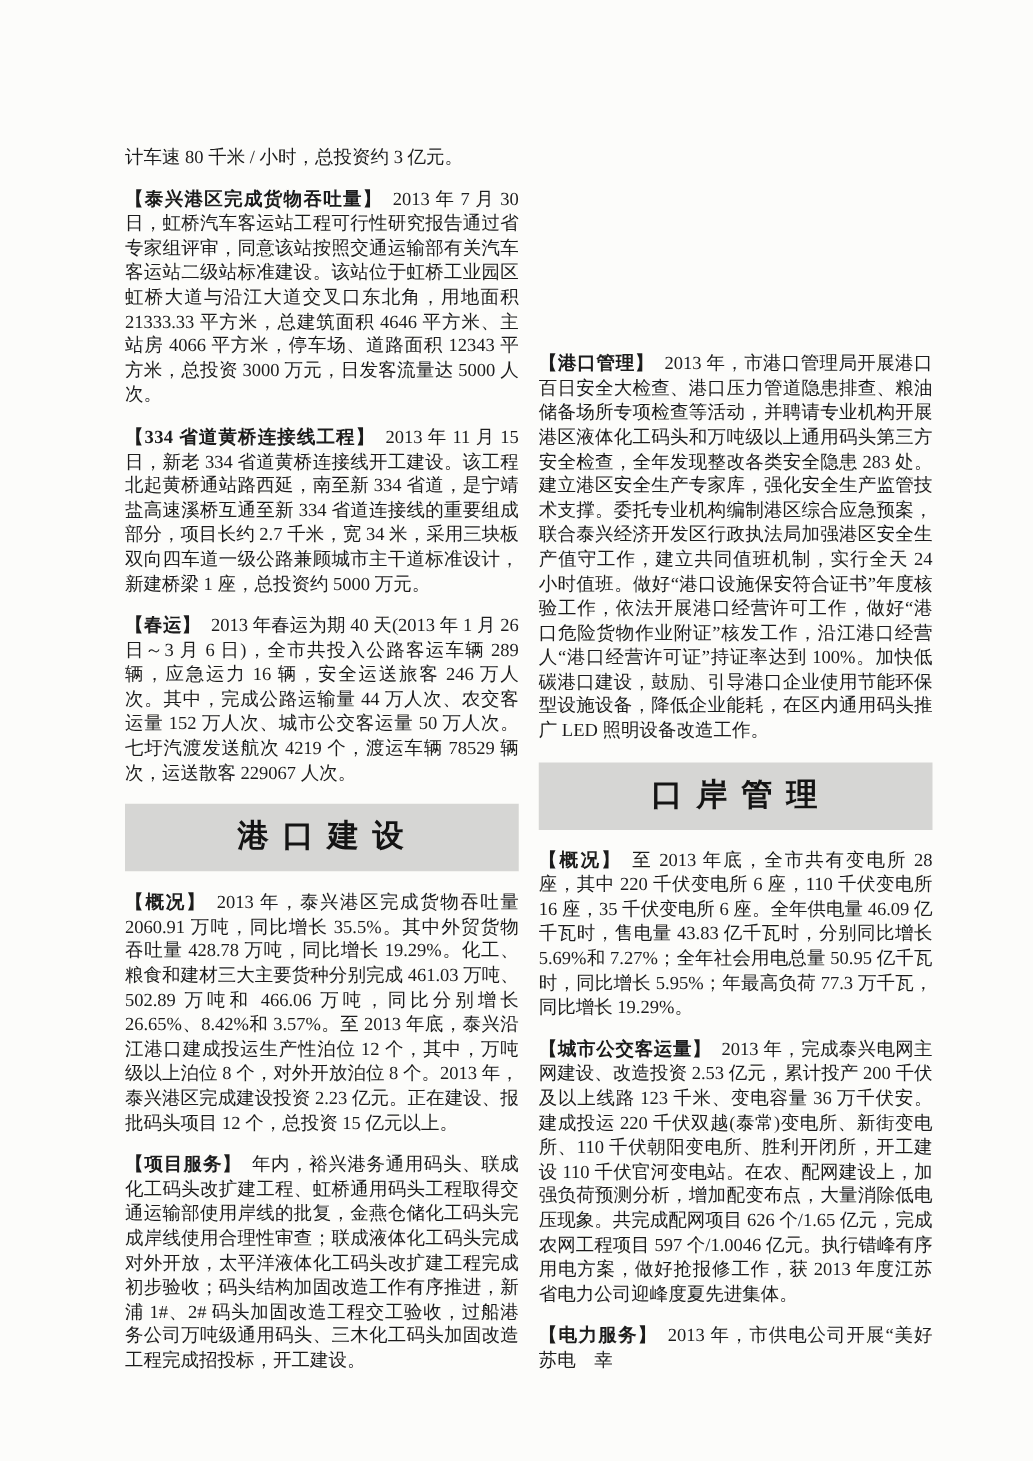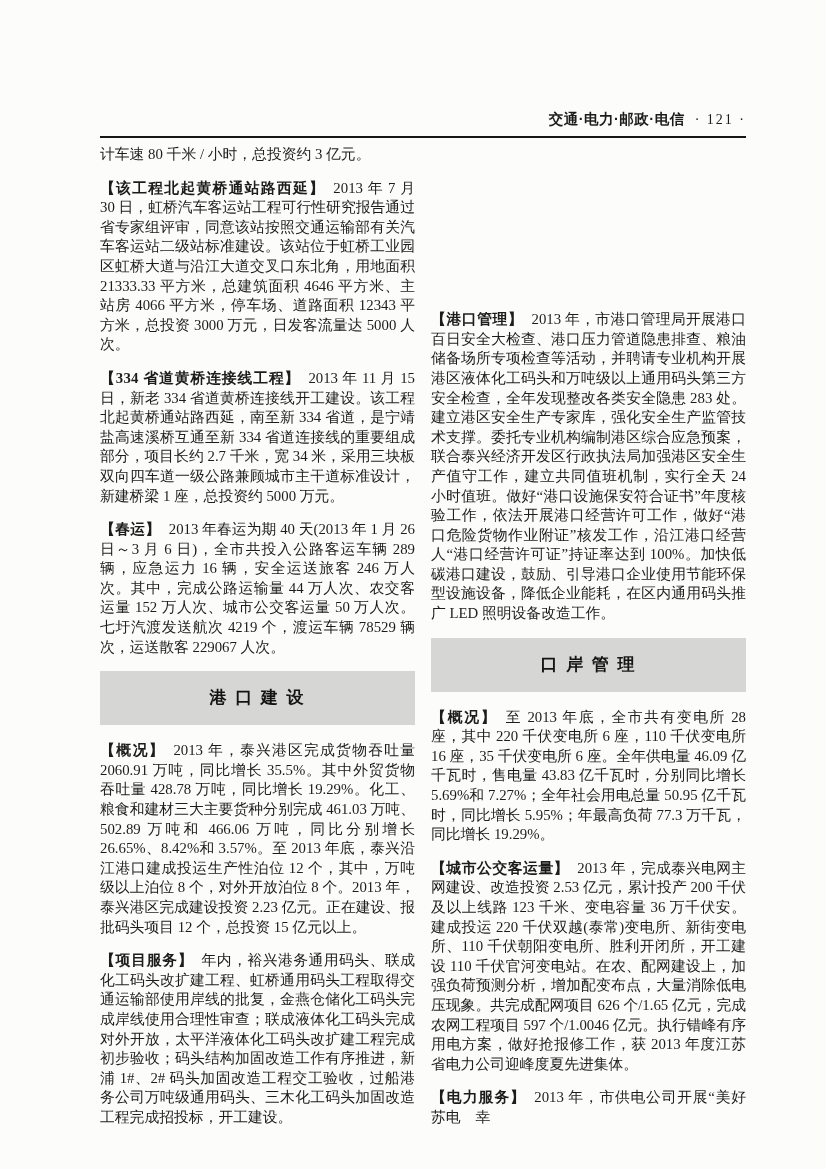--- a/index.html
+++ b/index.html
@@ -36,41 +36,37 @@
     font-weight:700;
     margin-right:.55em;
     letter-spacing:.3px;
   }
   .section-box{
     background:#d6d6d4;
     height:54px;
     margin:12px 0 16px 0;
     display:flex;align-items:center;justify-content:center;
     font-family:"Liberation Sans","DejaVu Sans",sans-serif;
-    font-weight:700;font-size:17px;color:#141414;
+    font-weight:700;font-size:25px;color:#141414;
     letter-spacing:2px;
   }
 </style>
 </head>
 <body>
 
 <div class="page">
   <div class="content">
 
-    <div class="page-header">
-      <span class="header-title">交通·电力·邮政·电信</span>
-      <span class="header-page">· 121 ·</span>
-    </div>
 
     <div class="columns">
 
       <div class="col">
         <p class="block"><span>计车速 80 千米 / 小时，总投资约 3 亿元。</span></p>
 
-        <p class="block"><span class="lbl">【该工程北起黄桥通站路西延】</span><span>2013 年 7 月 30 日，虹桥汽车客运站工程可行性研究报告通过省专家组评审，同意该站按照交通运输部有关汽车客运站二级站标准建设。该站位于虹桥工业园区虹桥大道与沿江大道交叉口东北角，用地面积 21333.33 平方米，总建筑面积 4646 平方米、主站房 4066 平方米，停车场、道路面积 12343 平方米，总投资 3000 万元，日发客流量达 5000 人次。</span></p>
+        <p class="block"><span class="lbl">【泰兴港区完成货物吞吐量】</span><span>2013 年 7 月 30 日，虹桥汽车客运站工程可行性研究报告通过省专家组评审，同意该站按照交通运输部有关汽车客运站二级站标准建设。该站位于虹桥工业园区虹桥大道与沿江大道交叉口东北角，用地面积 21333.33 平方米，总建筑面积 4646 平方米、主站房 4066 平方米，停车场、道路面积 12343 平方米，总投资 3000 万元，日发客流量达 5000 人次。</span></p>
 
         <p class="block"><span class="lbl">【334 省道黄桥连接线工程】</span><span>2013 年 11 月 15 日，新老 334 省道黄桥连接线开工建设。该工程北起黄桥通站路西延，南至新 334 省道，是宁靖盐高速溪桥互通至新 334 省道连接线的重要组成部分，项目长约 2.7 千米，宽 34 米，采用三块板双向四车道一级公路兼顾城市主干道标准设计，新建桥梁 1 座，总投资约 5000 万元。</span></p>
 
         <p class="block"><span class="lbl">【春运】</span><span>2013 年春运为期 40 天(2013 年 1 月 26 日～3 月 6 日)，全市共投入公路客运车辆 289 辆，应急运力 16 辆，安全运送旅客 246 万人次。其中，完成公路运输量 44 万人次、农交客运量 152 万人次、城市公交客运量 50 万人次。七圩汽渡发送航次 4219 个，渡运车辆 78529 辆次，运送散客 229067 人次。</span></p>
 
         <div class="section-box">
             <span>港 口 建 设</span>
           </div>
 
         <p class="block"><span class="lbl">【概况】</span><span>2013 年，泰兴港区完成货物吞吐量 2060.91 万吨，同比增长 35.5%。其中外贸货物吞吐量 428.78 万吨，同比增长 19.29%。化工、粮食和建材三大主要货种分别完成 461.03 万吨、502.89 万吨和 466.06 万吨，同比分别增长 26.65%、8.42%和 3.57%。至 2013 年底，泰兴沿江港口建成投运生产性泊位 12 个，其中，万吨级以上泊位 8 个，对外开放泊位 8 个。2013 年，泰兴港区完成建设投资 2.23 亿元。正在建设、报批码头项目 12 个，总投资 15 亿元以上。</span></p>

